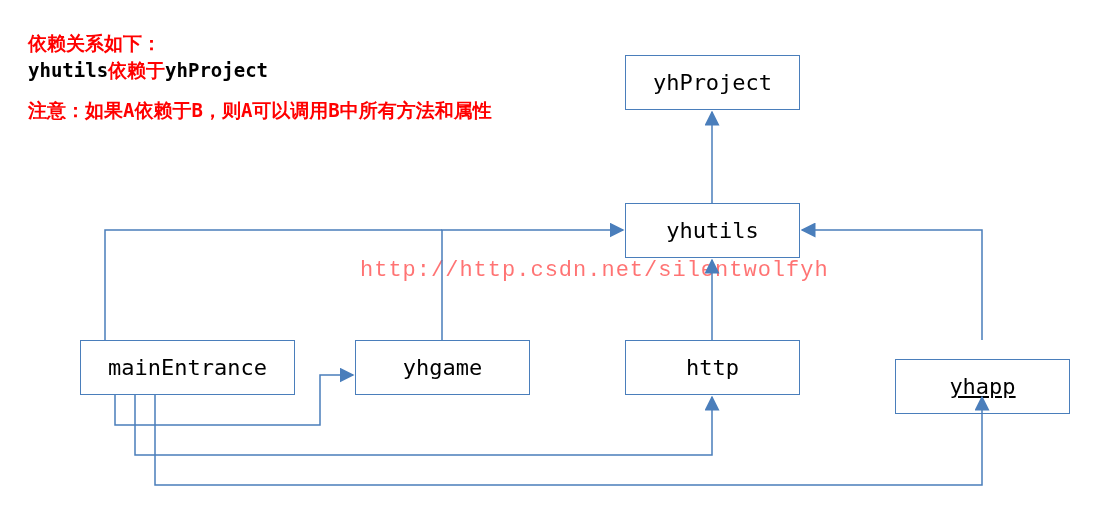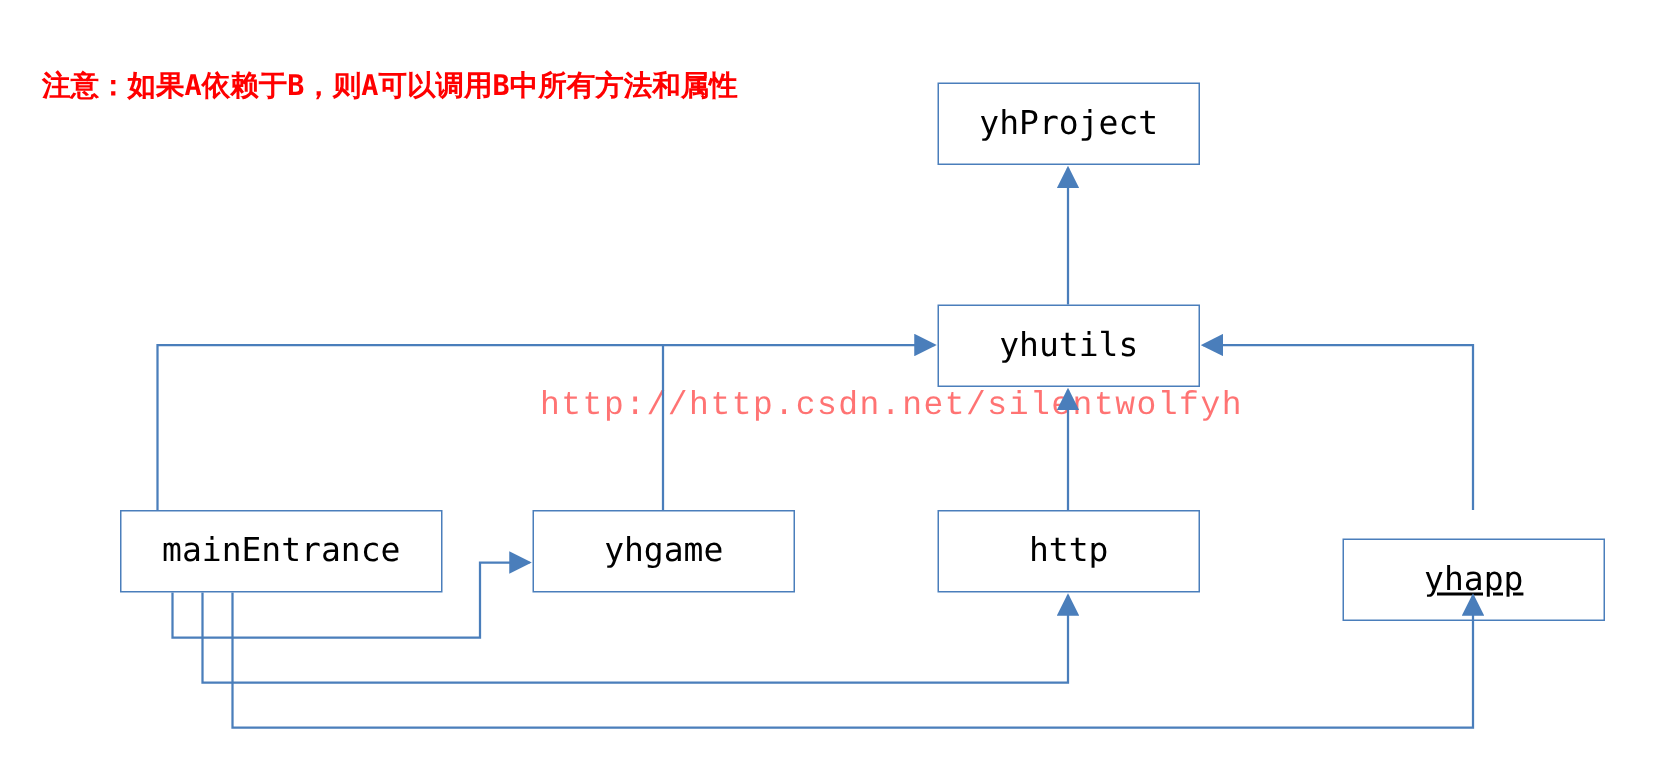--- a/index.html
+++ b/index.html
@@ -52,21 +52,25 @@
     fill: none;
   }
   .arrow-head {
     fill: #4a7ebb;
   }
 </style>
 </head>
 <body>
 
 <div class="text-block" style="left:28px; top:30px;">
+  <div class="red">依赖关系如下：</div>
 
+  <div>
+    <span class="black">yhutils</span><span class="red">依赖于</span><span class="black">yhProject</span>
+  </div>
 
 
 
   <div style="height:14px;"></div>
   <div class="red">注意：如果A依赖于B，则A可以调用B中所有方法和属性</div>
 </div>
 
 <div class="watermark" style="left:360px; top:258px;">http://http.csdn.net/silentwolfyh</div>
 
 <div class="node" style="left:625px; top:55px; width:175px; height:55px;">

